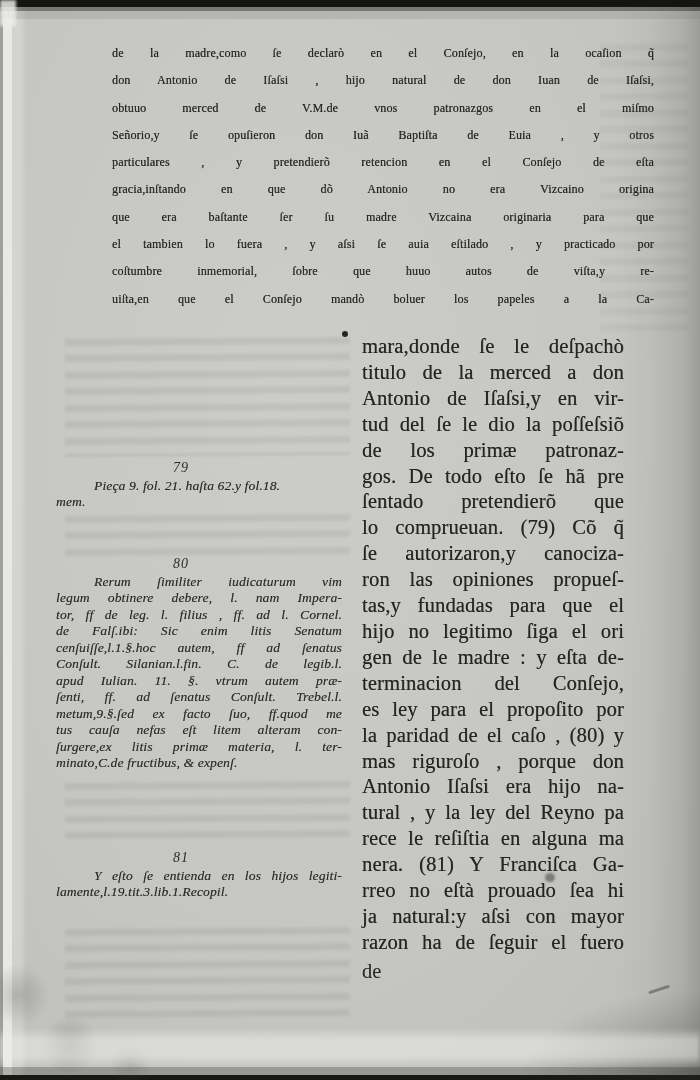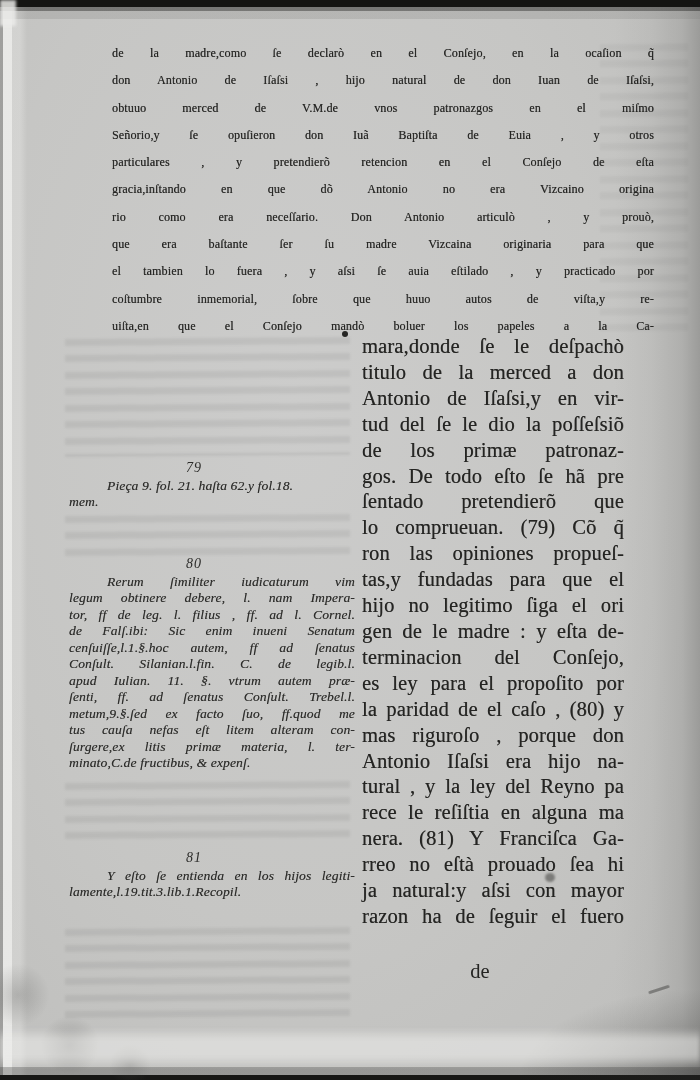--- a/index.html
+++ b/index.html
@@ -19,22 +19,22 @@
       linear-gradient(0deg, #171715 0 5px, rgba(70,70,68,.35) 5px 13px, transparent 13px),
       linear-gradient(90deg, rgba(150,150,148,.8) 0 3px, rgba(236,236,234,.9) 3px 12px, rgba(236,236,234,.35) 12px 20px, transparent 27px),
       linear-gradient(270deg, #9b9b99 0, rgba(155,155,153,.5) 18px, rgba(170,170,168,.28) 48px, transparent 85px),
       radial-gradient(ellipse at 42% 38%, #cccccb 0%, #c6c6c4 55%, #bdbdbb 100%);
   }
   .abs{position:absolute;}
   
   .main-col{left:80px;top:40px;width:542px;font-size:12px;line-height:27.3px;margin-left:32px;}
   .right-col{left:362px;top:334px;width:262px;font-size:20.5px;line-height:25.9px;}
   .catchword-row{left:362px;top:958px;width:262px;font-size:20.5px;line-height:26px;
-                 text-align:center;padding-right:26px;box-sizing:border-box;}
-  .note{left:69px;width:286px;font-style:italic;font-size:13.5px;line-height:16.5px;color:#2c2c2a;}
+                 text-align:left;padding-right:26px;box-sizing:border-box;}
+  .note{left:56px;width:286px;font-style:italic;font-size:13.5px;line-height:16.5px;color:#2c2c2a;}
   .note-79{top:460px;}
   .note-80{top:556px;}
   .note-81{top:850px;}
   .note-number{display:block;width:250px;text-align:center;font-size:14px;
                margin-bottom:1px;letter-spacing:1px;}
   .line{
     text-align:justify;
     text-align-last:justify;
     letter-spacing:.15px;
     text-shadow:.3px 0 0 rgba(25,25,23,.55);
@@ -79,42 +79,41 @@
   <div class="abs speck-2"></div>
   <div class="abs speck-3"></div>
 
   <div class="abs main-col">
       <div class="line">de la madre,como ſe declarò en el Conſejo, en la ocaſion q̃</div>
       <div class="line">don Antonio de Iſaſsi , hijo natural de don Iuan de Iſaſsi,</div>
       <div class="line">obtuuo merced de V.M.de vnos patronazgos en el miſmo</div>
       <div class="line">Señorio,y ſe opuſieron don Iuã Baptiſta de Euia , y otros</div>
       <div class="line">particulares , y pretendierõ retencion en el Conſejo de eſta</div>
       <div class="line">gracia,inſtando en que dõ Antonio no era Vizcaino origina</div>
-      <div class="line">rio como era neceſſario. Don Antonio articulò , y prouò,</div>
       <div class="line">que era baſtante ſer ſu madre Vizcaina originaria para que</div>
       <div class="line">el tambien lo fuera , y aſsi ſe auia eſtilado , y practicado por</div>
       <div class="line">coſtumbre inmemorial, ſobre que huuo autos de viſta,y re-</div>
       <div class="line">uiſta,en que el Conſejo mandò boluer los papeles a la Ca-</div>
     </div>
 
   <div class="abs note note-79 align-left">
     <span class="note-number">79</span>
     <div>
         <div class="line indent-first">Pieça 9. fol. 21. haſta 62.y fol.18.</div>
         <div class="line last-left">mem.</div>
       </div>
   </div>
 
   <div class="abs note note-80">
     <span class="note-number">80</span>
     <div>
         <div class="line indent-first">Rerum ſimiliter iudicaturum vim</div>
         <div class="line">legum obtinere debere, l. nam Impera-</div>
         <div class="line">tor, ff de leg. l. filius , ff. ad l. Cornel.</div>
-        <div class="line">de Falſ.ibi: Sic enim inueni Senatum</div>
+        <div class="line">de Falſ.ibi: Sic enim litis Senatum</div>
         <div class="line">cenſuiſſe,l.1.§.hoc autem, ff ad ſenatus</div>
         <div class="line">Conſult. Silanian.l.fin. C. de legib.l.</div>
         <div class="line">apud Iulian. 11. §. vtrum autem præ-</div>
         <div class="line">ſenti, ff. ad ſenatus Conſult. Trebel.l.</div>
         <div class="line">metum,9.§.ſed ex facto ſuo, ff.quod me</div>
         <div class="line">tus cauſa nefas eſt litem alteram con-</div>
         <div class="line">ſurgere,ex litis primæ materia, l. ter-</div>
         <div class="line last-left">minato,C.de fructibus, &amp; expenſ.</div>
       </div>
   </div>
@@ -129,20 +128,21 @@
 
   <div class="abs right-col">
       <div class="line">mara,donde ſe le deſpachò</div>
       <div class="line">titulo de la merced a don</div>
       <div class="line">Antonio de Iſaſsi,y en vir-</div>
       <div class="line">tud del ſe le dio la poſſeſsiõ</div>
       <div class="line">de los primæ patronaz-</div>
       <div class="line">gos. De todo eſto ſe hã pre</div>
       <div class="line">ſentado pretendierõ que</div>
       <div class="line">lo comprueuan. (79) Cõ q̃</div>
+      <div class="line">ſe autorizaron,y canociza-</div>
       <div class="line">ron las opiniones propueſ-</div>
       <div class="line">tas,y fundadas para que el</div>
       <div class="line">hijo no legitimo ſiga el ori</div>
       <div class="line">gen de le madre : y eſta de-</div>
       <div class="line">terminacion del Conſejo,</div>
       <div class="line">es ley para el propoſito por</div>
       <div class="line">la paridad de el caſo , (80) y</div>
       <div class="line">mas riguroſo , porque don</div>
       <div class="line">Antonio Iſaſsi era hijo na-</div>
       <div class="line">tural , y la ley del Reyno pa</div>

